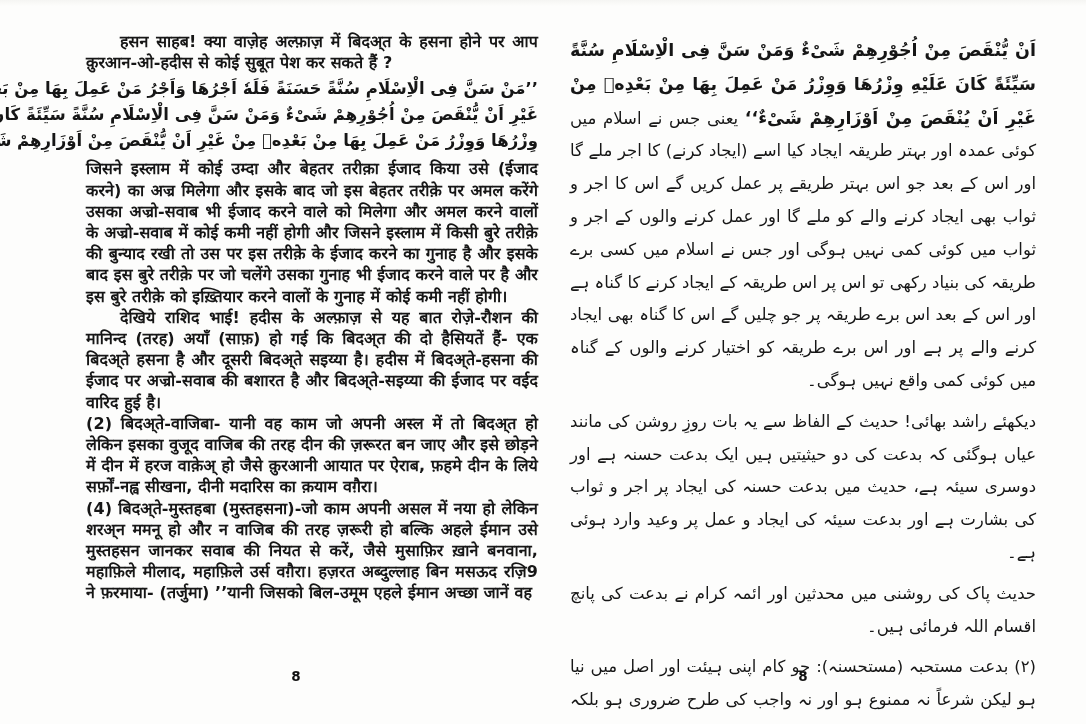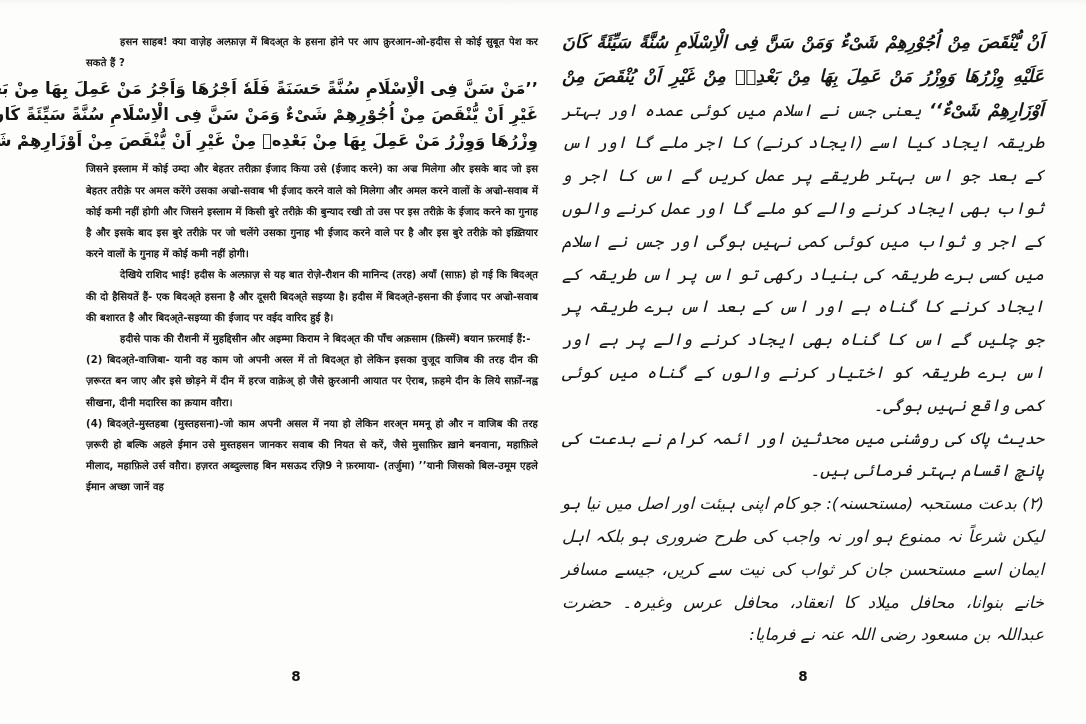--- a/index.html
+++ b/index.html
@@ -20,21 +20,21 @@
   }
   
   .page-left {
     position: absolute;
     left: 86px;
     top: 31px;
     width: 452px;
   }
   .page-left p {
     margin: 0;
-    font-size: 10px;
+    font-size: 16px;
     line-height: 21.2px;
     text-align: justify;
     font-weight: 600;
     letter-spacing: 0.1px;
   }
   .page-left p.indent { text-indent: 34px; }
   .page-left p.bold, .page-left span.bold { font-weight: 800; }
   .arabic-block {
     direction: rtl;
     text-align: center;
@@ -46,26 +46,25 @@
   .arabic-block .ar-line { white-space: nowrap; }
   
   .page-right {
     position: absolute;
     left: 562px;
     top: 26px;
     width: 482px;
     direction: rtl;
   }
   .page-right p {
-    margin: 0;
+    margin: 8px;
     font-size: 16.5px;
     line-height: 32.8px;
     text-align: justify;
     font-weight: 500;
-    font-style: italic;
   }
   .ar-inline {
     font-weight: 700;
     font-size: 17.5px;
   }
   
   .pagenum {
     position: absolute;
     top: 668px;
     text-align: center;
@@ -85,31 +84,31 @@
     <p class="indent">हसन साहब! क्या वाज़ेह अल्फ़ाज़ में बिदअ्त के हसना होने पर आप क़ुरआन-ओ-हदीस से कोई सुबूत पेश कर सकते हैं ?</p>
 
     <div class="arabic-block">
       <div class="ar-line">’’مَنْ سَنَّ فِی الْاِسْلَامِ سُنَّةً حَسَنَةً فَلَهٗ اَجْرُهَا وَاَجْرُ مَنْ عَمِلَ بِهَا مِنْ بَعْدِهٖ مِنْ</div>
       <div class="ar-line">غَيْرِ اَنْ يُّنْقَصَ مِنْ اُجُوْرِهِمْ شَیْءٌ وَمَنْ سَنَّ فِی الْاِسْلَامِ سُنَّةً سَيِّئَةً كَانَ عَلَيْهِ</div>
       <div class="ar-line">وِزْرُهَا وَوِزْرُ مَنْ عَمِلَ بِهَا مِنْ بَعْدِهٖ مِنْ غَيْرِ اَنْ يُّنْقَصَ مِنْ اَوْزَارِهِمْ شَیْءٌ‘‘</div>
     </div>
 
     <p>जिसने इस्लाम में कोई उम्दा और बेहतर तरीक़ा ईजाद किया उसे (ईजाद करने) का अज्र मिलेगा और इसके बाद जो इस बेहतर तरीक़े पर अमल करेंगे उसका अज्रो-सवाब भी ईजाद करने वाले को मिलेगा और अमल करने वालों के अज्रो-सवाब में कोई कमी नहीं होगी और जिसने इस्लाम में किसी बुरे तरीक़े की बुन्याद रखी तो उस पर इस तरीक़े के ईजाद करने का गुनाह है और इसके बाद इस बुरे तरीक़े पर जो चलेंगे उसका गुनाह भी ईजाद करने वाले पर है और इस बुरे तरीक़े को इख़्तियार करने वालों के गुनाह में कोई कमी नहीं होगी।</p>
     <p class="indent">देखिये राशिद भाई! हदीस के अल्फ़ाज़ से यह बात रोज़े-रौशन की मानिन्द (तरह) अयाँ (साफ़) हो गई कि बिदअ्त की दो हैसियतें हैं- एक बिदअ्ते हसना है और दूसरी बिदअ्ते सइय्या है। हदीस में बिदअ्ते-हसना की ईजाद पर अज्रो-सवाब की बशारत है और बिदअ्ते-सइय्या की ईजाद पर वईद वारिद हुई है।</p>
-    <p class="indent">हदीसे पाक की रौशनी में मुहद्दिसीन और अइम्मा किराम ने बिदअ्त की पाँच अक़साम (क़िस्में) बयान फ़रमाई हैं:-</p>
 
     <p><span class="bold">(2) बिदअ्ते-वाजिबा-</span><span> यानी वह काम जो अपनी अस्ल में तो बिदअ्त हो लेकिन इसका वुजूद वाजिब की तरह दीन की ज़रूरत बन जाए और इसे छोड़ने में दीन में हरज वाक़ेअ् हो जैसे क़ुरआनी आयात पर ऐराब, फ़हमे दीन के लिये सर्फ़ों-नह्व सीखना, दीनी मदारिस का क़याम वग़ैरा।</span></p>
 
     <p><span class="bold">(4) बिदअ्ते-मुस्तहबा (मुस्तहसना)-</span><span>जो काम अपनी असल में नया हो लेकिन शरअ्न ममनू हो और न वाजिब की तरह ज़रूरी हो बल्कि अहले ईमान उसे मुस्तहसन जानकर सवाब की नियत से करें, जैसे मुसाफ़िर ख़ाने बनवाना, महाफ़िले मीलाद, महाफ़िले उर्स वग़ैरा। हज़रत अब्दुल्लाह बिन मसऊद रज़ि9 ने फ़रमाया- (तर्जुमा) ’’यानी जिसको बिल-उमूम एहले ईमान अच्छा जानें वह</span></p>
   </div>
 
   <div class="page-right">
     <p><span class="ar-inline">اَنْ يُّنْقَصَ مِنْ اُجُوْرِهِمْ شَیْءٌ وَمَنْ سَنَّ فِی الْاِسْلَامِ سُنَّةً سَيِّئَةً كَانَ عَلَيْهِ وِزْرُهَا وَوِزْرُ مَنْ عَمِلَ بِهَا مِنْ بَعْدِهٖ مِنْ غَيْرِ اَنْ يُنْقَصَ مِنْ اَوْزَارِهِمْ شَیْءٌ‘‘</span><span> یعنی جس نے اسلام میں کوئی عمدہ اور بہتر طریقہ ایجاد کیا اسے (ایجاد کرنے) کا اجر ملے گا اور اس کے بعد جو اس بہتر طریقے پر عمل کریں گے اس کا اجر و ثواب بھی ایجاد کرنے والے کو ملے گا اور عمل کرنے والوں کے اجر و ثواب میں کوئی کمی نہیں ہوگی اور جس نے اسلام میں کسی برے طریقہ کی بنیاد رکھی تو اس پر اس طریقہ کے ایجاد کرنے کا گناہ ہے اور اس کے بعد اس برے طریقہ پر جو چلیں گے اس کا گناہ بھی ایجاد کرنے والے پر ہے اور اس برے طریقہ کو اختیار کرنے والوں کے گناہ میں کوئی کمی واقع نہیں ہوگی۔</span></p>
 
-    <p>حدیث پاک کی روشنی میں محدثین اور ائمہ کرام نے بدعت کی پانچ اقسام بہتر فرمائی ہیں۔</p>
+    <p>دیکھئے راشد بھائی! حدیث کے الفاظ سے یہ بات روزِ روشن کی مانند عیاں ہوگئی کہ بدعت کی دو حیثیتیں ہیں ایک بدعت حسنہ ہے اور دوسری سیئہ ہے، حدیث میں بدعت حسنہ کی ایجاد پر اجر و ثواب کی بشارت ہے اور بدعت سیئہ کی ایجاد و عمل پر وعید وارد ہوئی ہے۔</p>
+    <p>حدیث پاک کی روشنی میں محدثین اور ائمہ کرام نے بدعت کی پانچ اقسام اللہ فرمائی ہیں۔</p>
     <p>(۲) بدعت مستحبہ (مستحسنہ): جو کام اپنی ہیئت اور اصل میں نیا ہو لیکن شرعاً نہ ممنوع ہو اور نہ واجب کی طرح ضروری ہو بلکہ اہل ایمان اسے مستحسن جان کر ثواب کی نیت سے کریں، جیسے مسافر خانے بنوانا، محافل میلاد کا انعقاد، محافل عرس وغیرہ۔ حضرت عبداللہ بن مسعود رضی اللہ عنہ نے فرمایا:</p>
 
   </div>
 
   <div class="pagenum left">8</div>
   <div class="pagenum right">8</div>
 
 </div>
 
 </body></html>

